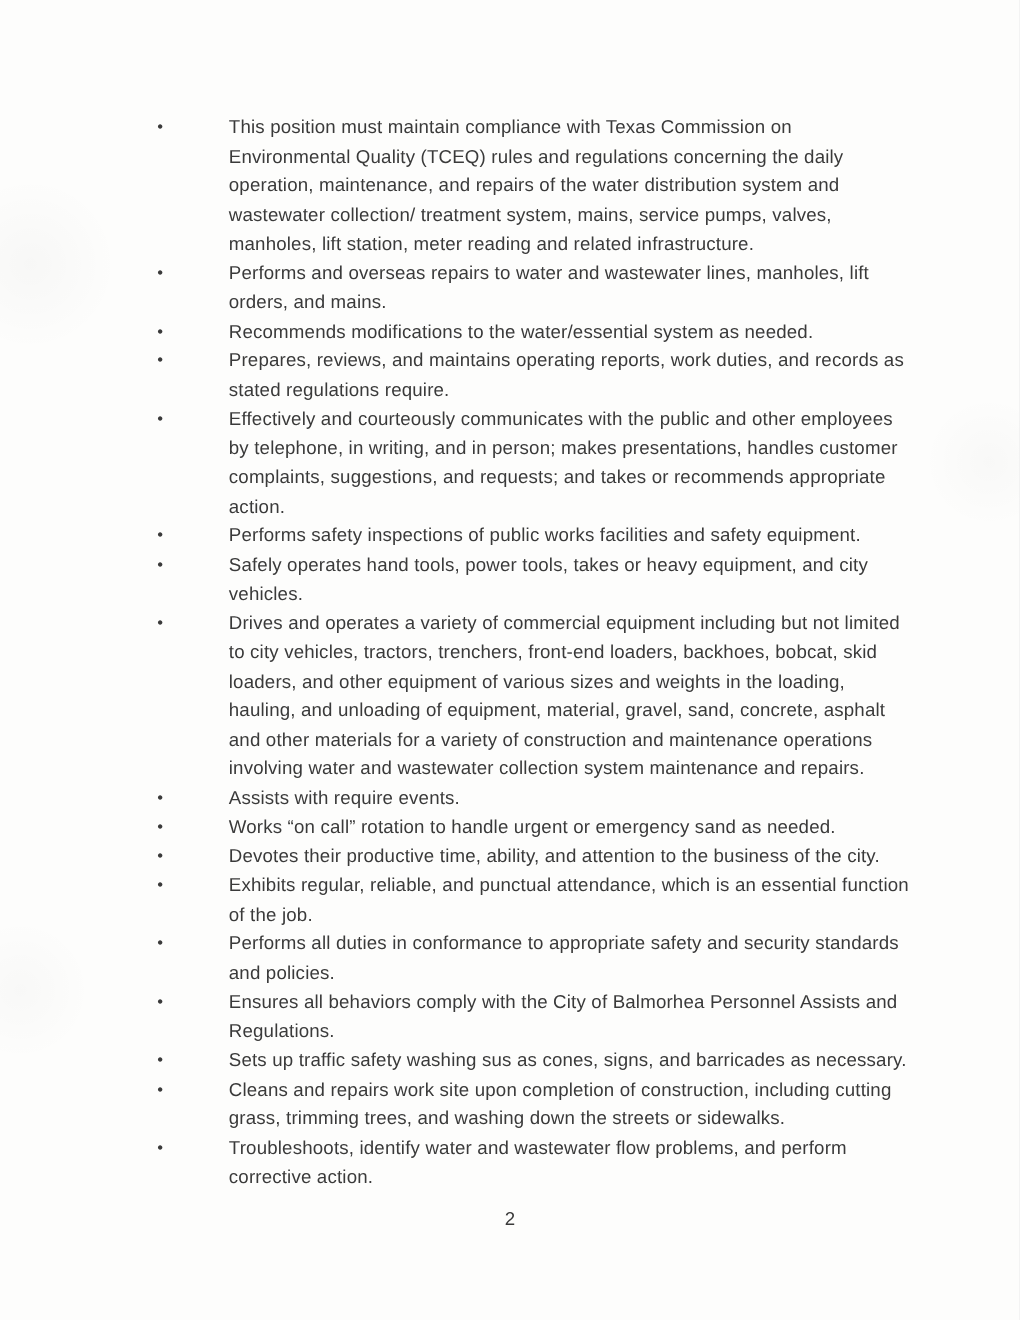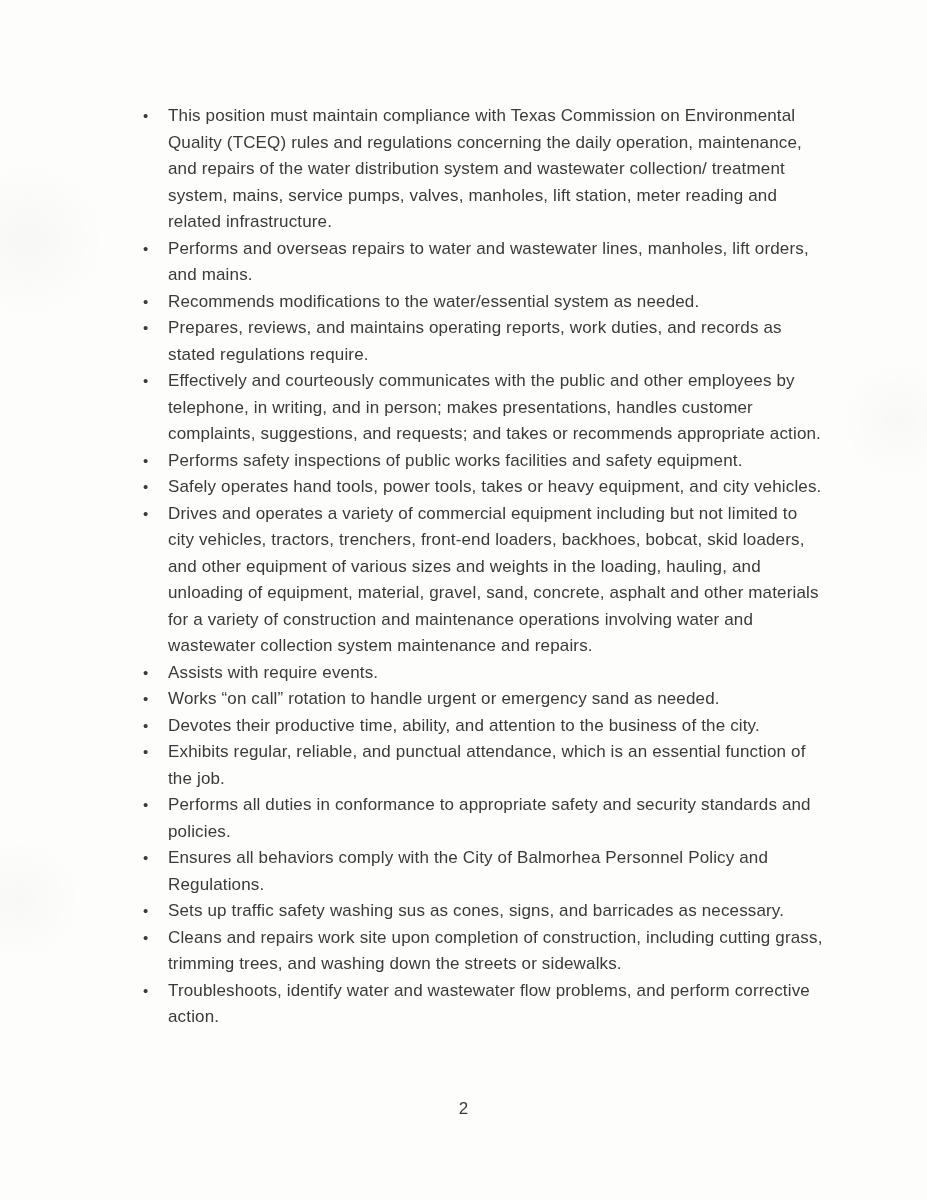--- a/index.html
+++ b/index.html
@@ -42,20 +42,21 @@
   .marker {
     flex: 0 0 25px;
     font-size: 15px;
     line-height: 26.5px;
     color: #3a3a3a;
     user-select: none;
   }
   .text {
     flex: 1 1 auto;
     max-width: 656px;
+    margin-left: 40px;
   }
   .page-number {
     position: absolute;
     top: 1096px;
     left: 0;
     width: 100%;
     text-align: center;
     font-size: 17px;
     line-height: 26px;
     color: #3a3a3a;
@@ -114,21 +115,21 @@
       <li>
         <span class="marker">•</span>
         <span class="text">Exhibits regular, reliable, and punctual attendance, which is an essential function of the job.</span>
       </li>
       <li>
         <span class="marker">•</span>
         <span class="text">Performs all duties in conformance to appropriate safety and security standards and policies.</span>
       </li>
       <li>
         <span class="marker">•</span>
-        <span class="text">Ensures all behaviors comply with the City of Balmorhea Personnel Policy and Regulations.</span>
+        <span class="text">Ensures all behaviors comply with the City of Balmorhea Personnel Assists and Regulations.</span>
       </li>
       <li>
         <span class="marker">•</span>
         <span class="text">Sets up traffic safety washing sus as cones, signs, and barricades as necessary.</span>
       </li>
       <li>
         <span class="marker">•</span>
         <span class="text">Cleans and repairs work site upon completion of construction, including cutting grass, trimming trees, and washing down the streets or sidewalks.</span>
       </li>
       <li>

